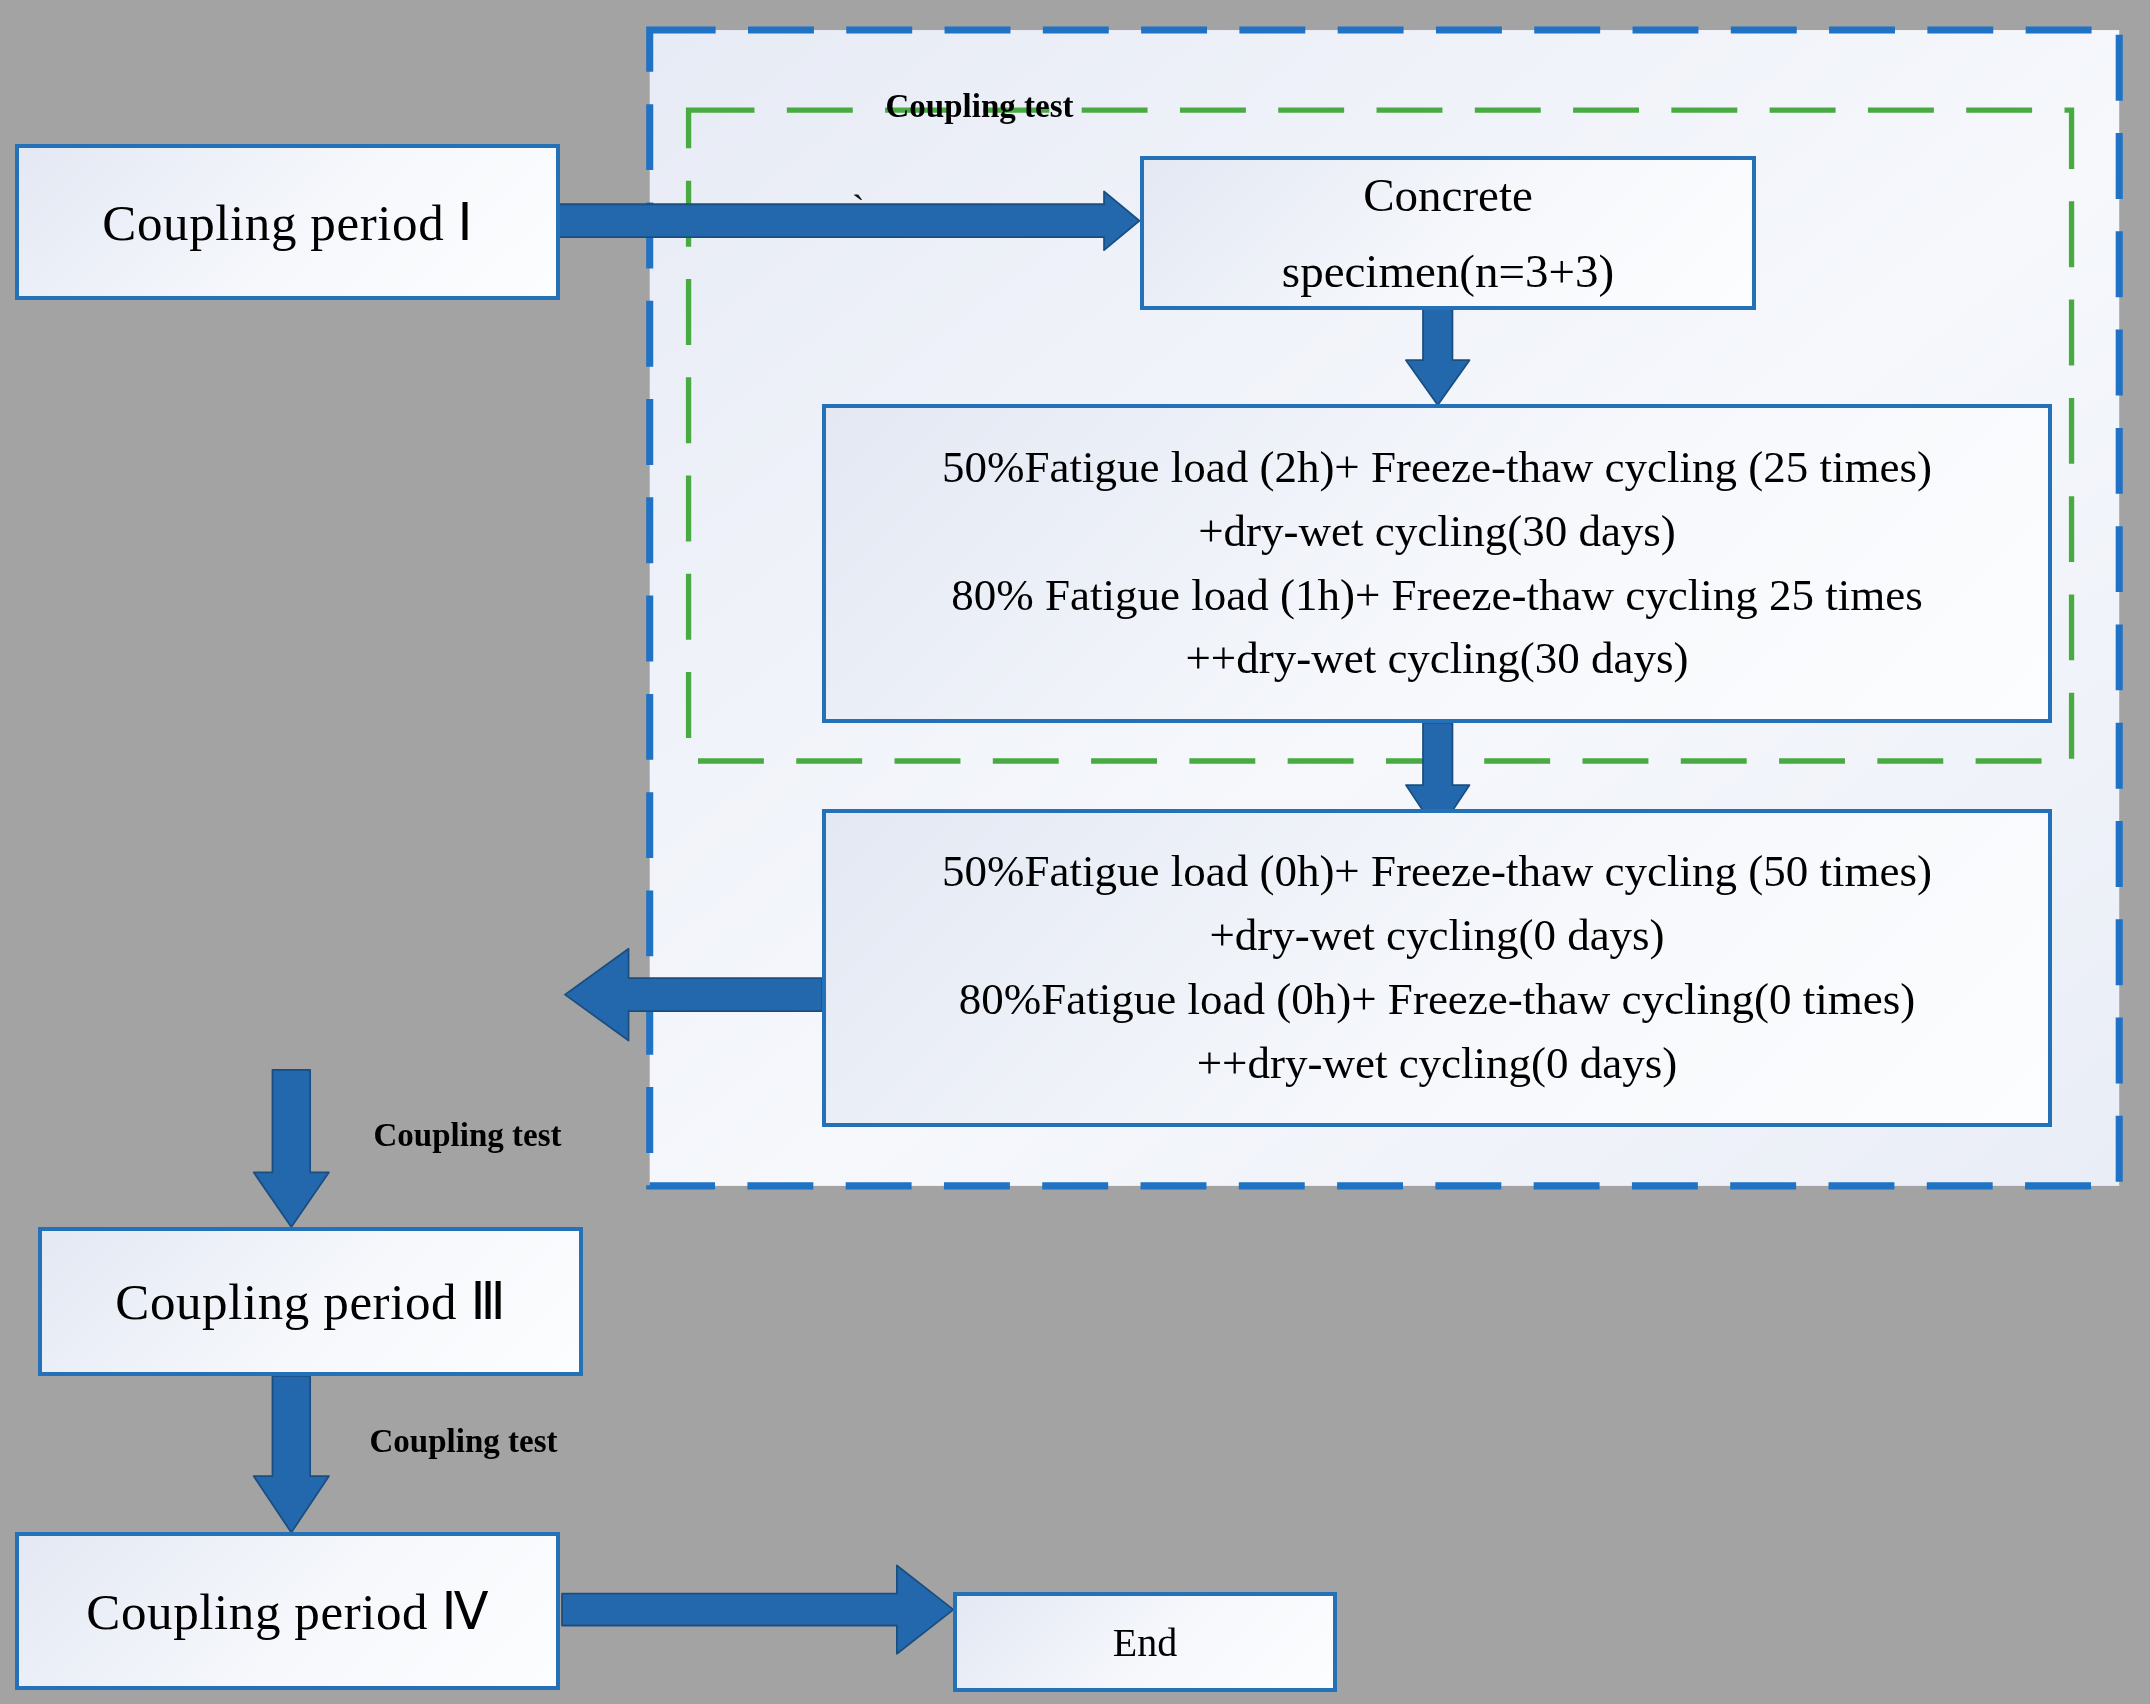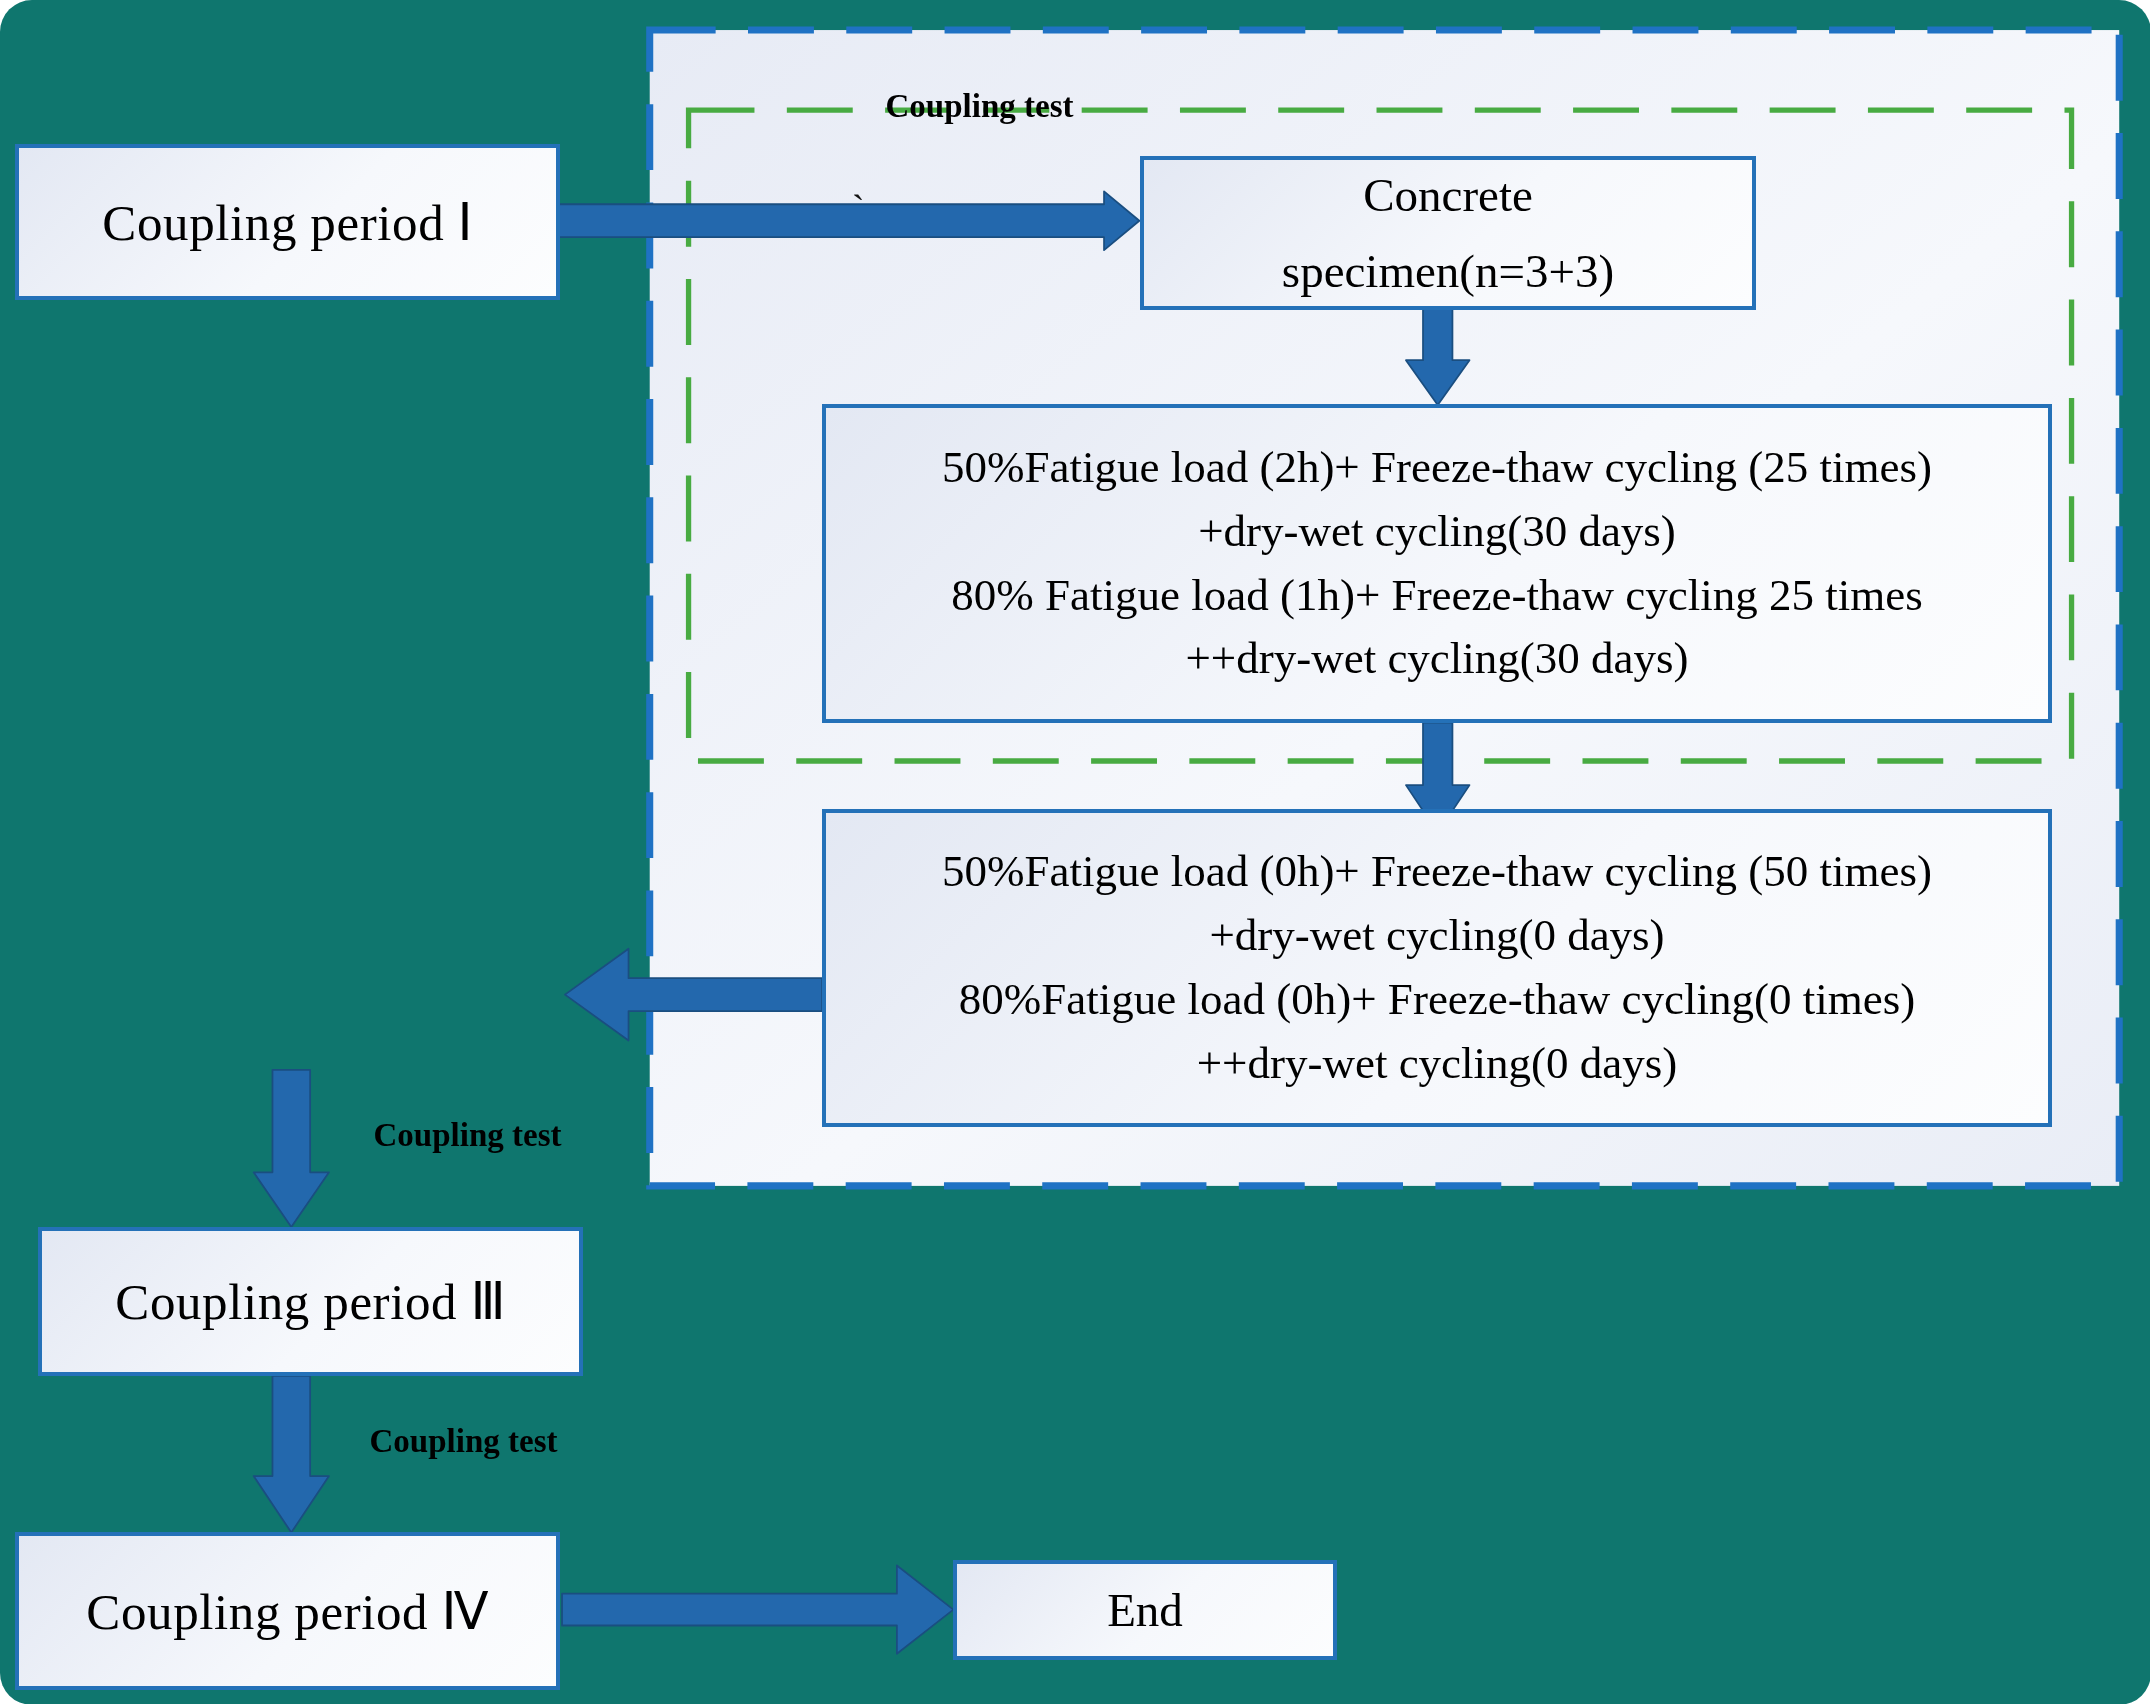--- a/index.html
+++ b/index.html
@@ -1,38 +1,37 @@
 <!DOCTYPE html>
 <html style="font-size:9.4px"><head>
 <meta charset="utf-8">
 <style>
   html,body{margin:0;padding:0;background:#ffffff;}
   .canvas{
     position:relative;
     width:2151px;height:1705px;
-    background:#0f766e;
+    background:#a3a3a3;
     font-family:"Liberation Serif","DejaVu Sans",serif;
     color:#000;
     overflow:hidden;
-    border-radius:32px;
   }
   svg.layer{position:absolute;left:0;top:0;width:2151px;height:1705px;}
   .node{
     position:absolute;
     border:4.7px solid #2471b8;
     background:linear-gradient(135deg,#e3e8f3 0%,#f6f8fc 55%,#fcfdfe 100%);
     display:flex;align-items:center;justify-content:center;
     text-align:center;
     box-sizing:border-box;
   }
   .period{font-size:51px;letter-spacing:0.6px;}
   .stage{font-size:45px;line-height:1.42;}
   .stage .ln{display:block;}
   .concrete{font-size:47px;line-height:1.62;}
-  .end{font-size:47px;}
+  .end{font-size:40px;margin-top:32px;}
   .lbl{
     position:absolute;
     font-size:33px;font-weight:bold;
     text-align:center;
     width:265px;
     line-height:1.1;
   }
   .stray{
     position:absolute;
     font-size:38px;color:#111;

